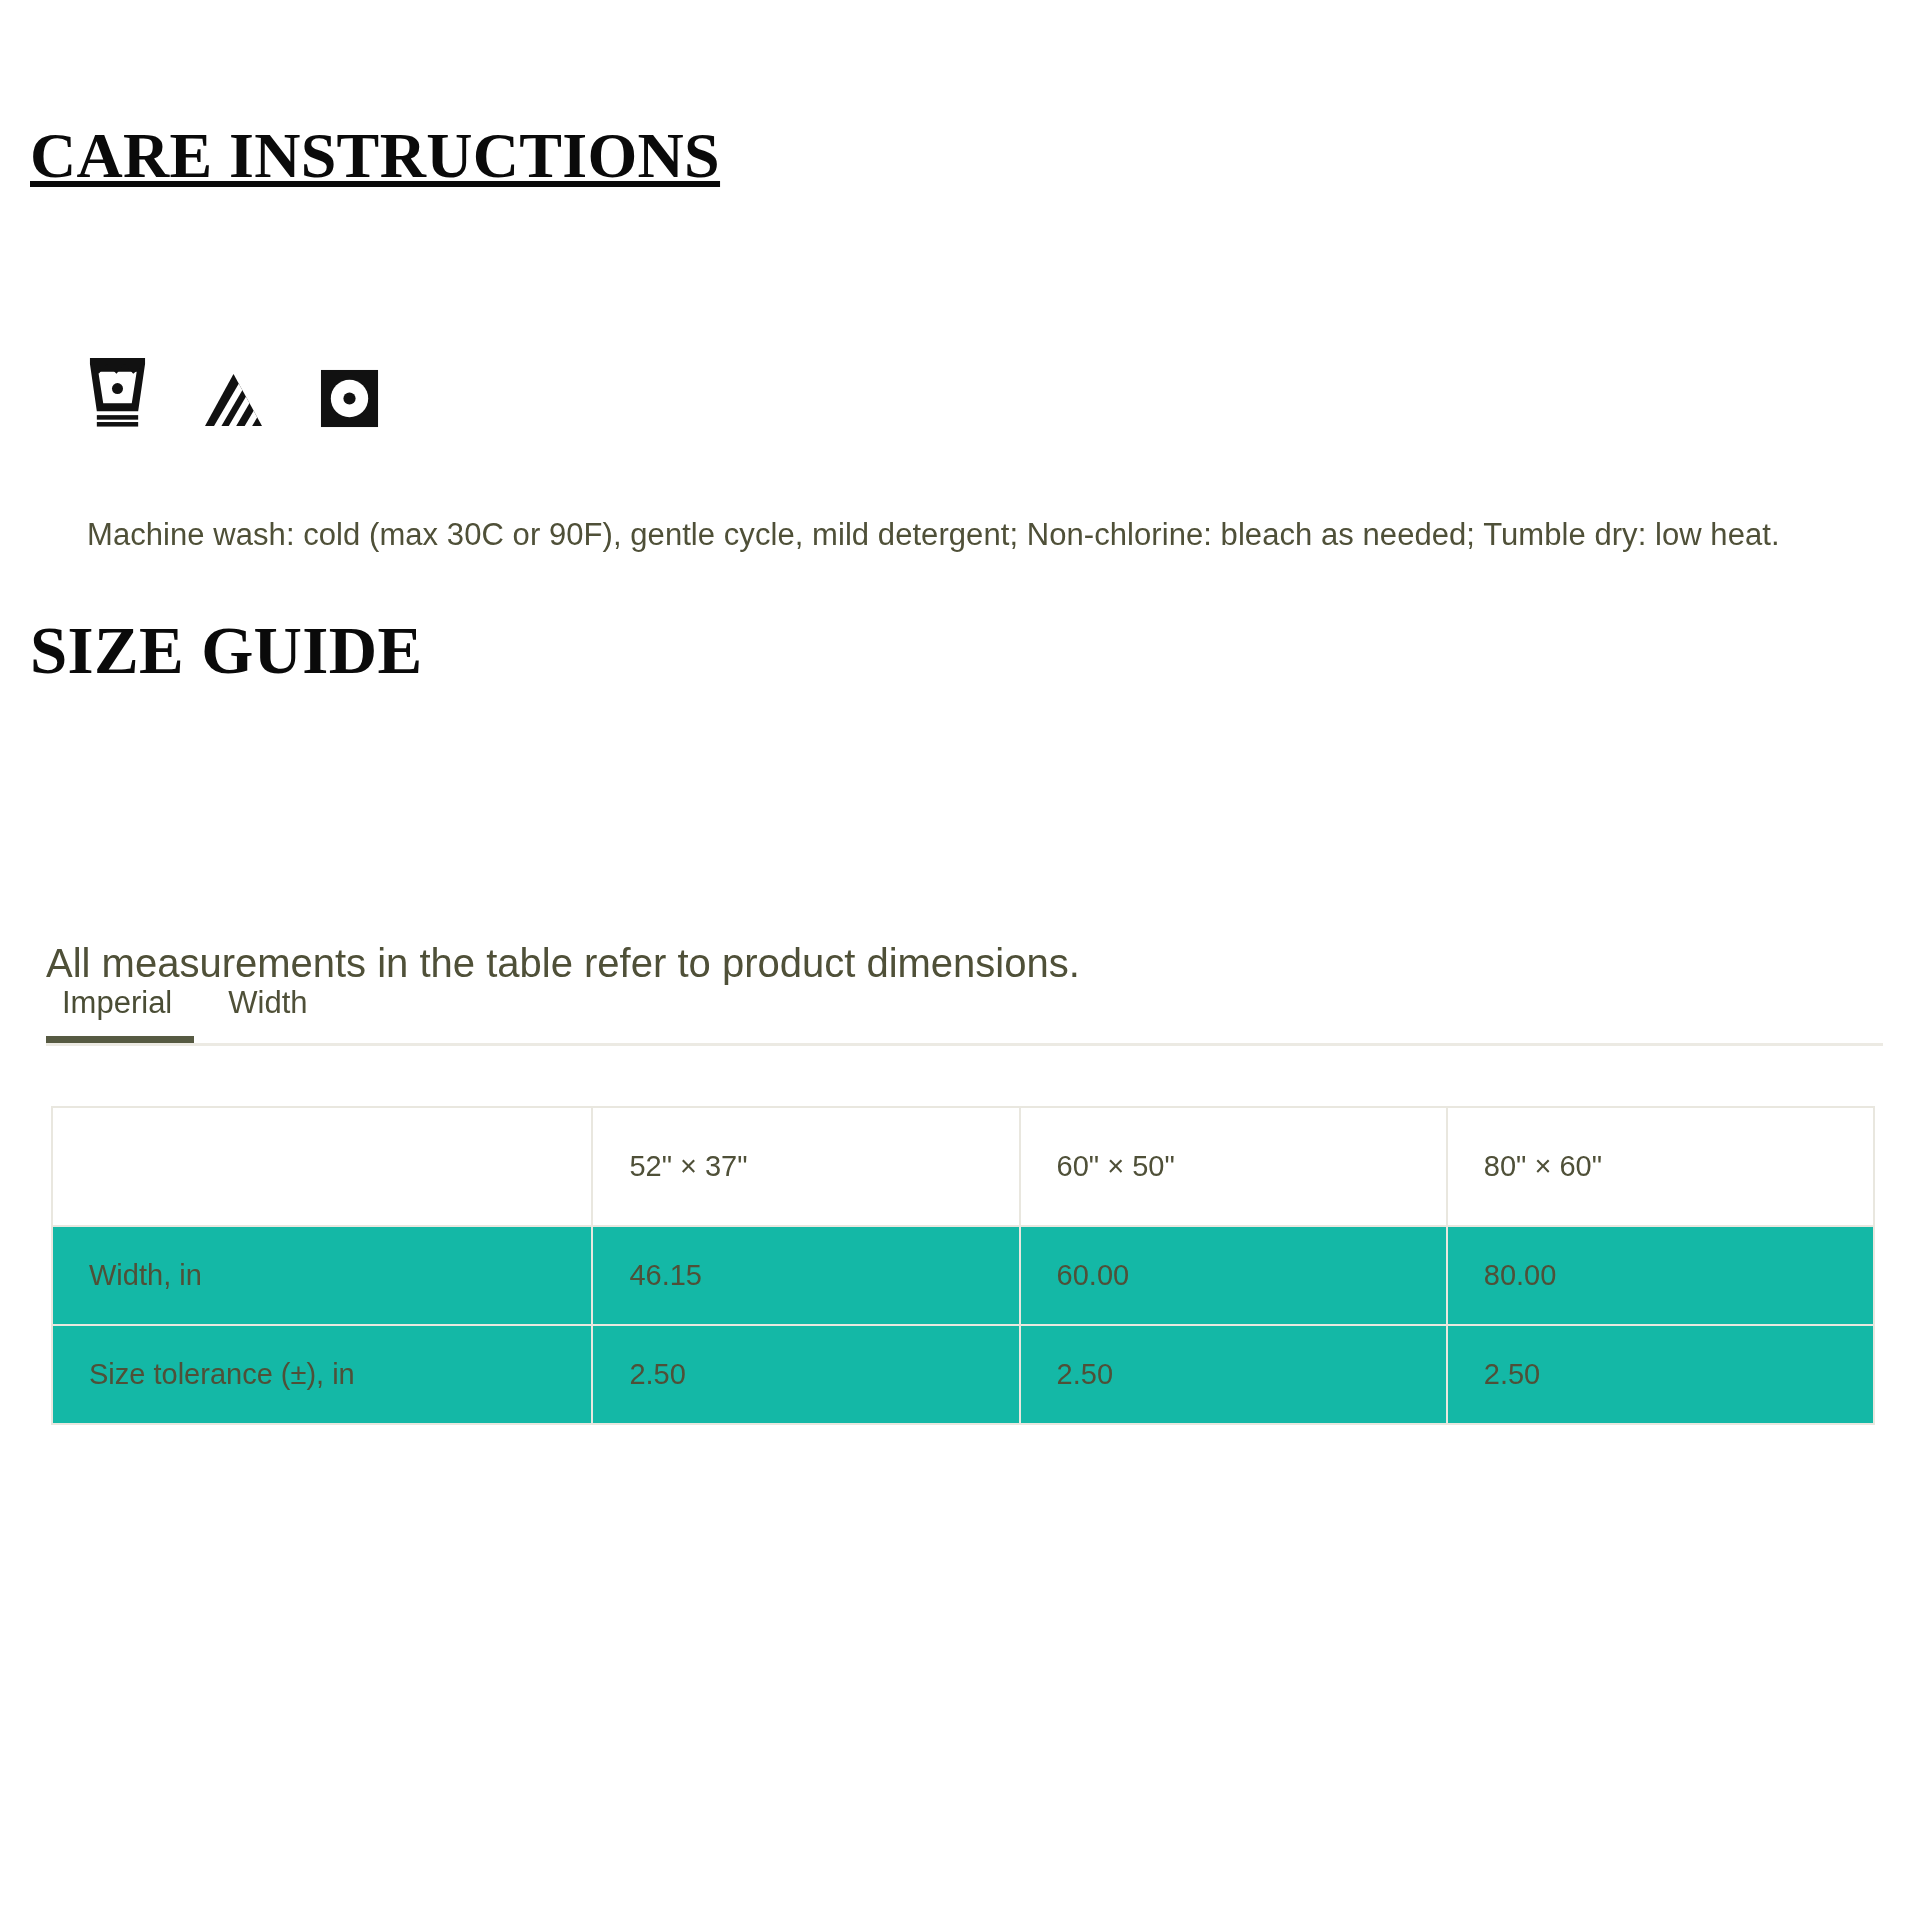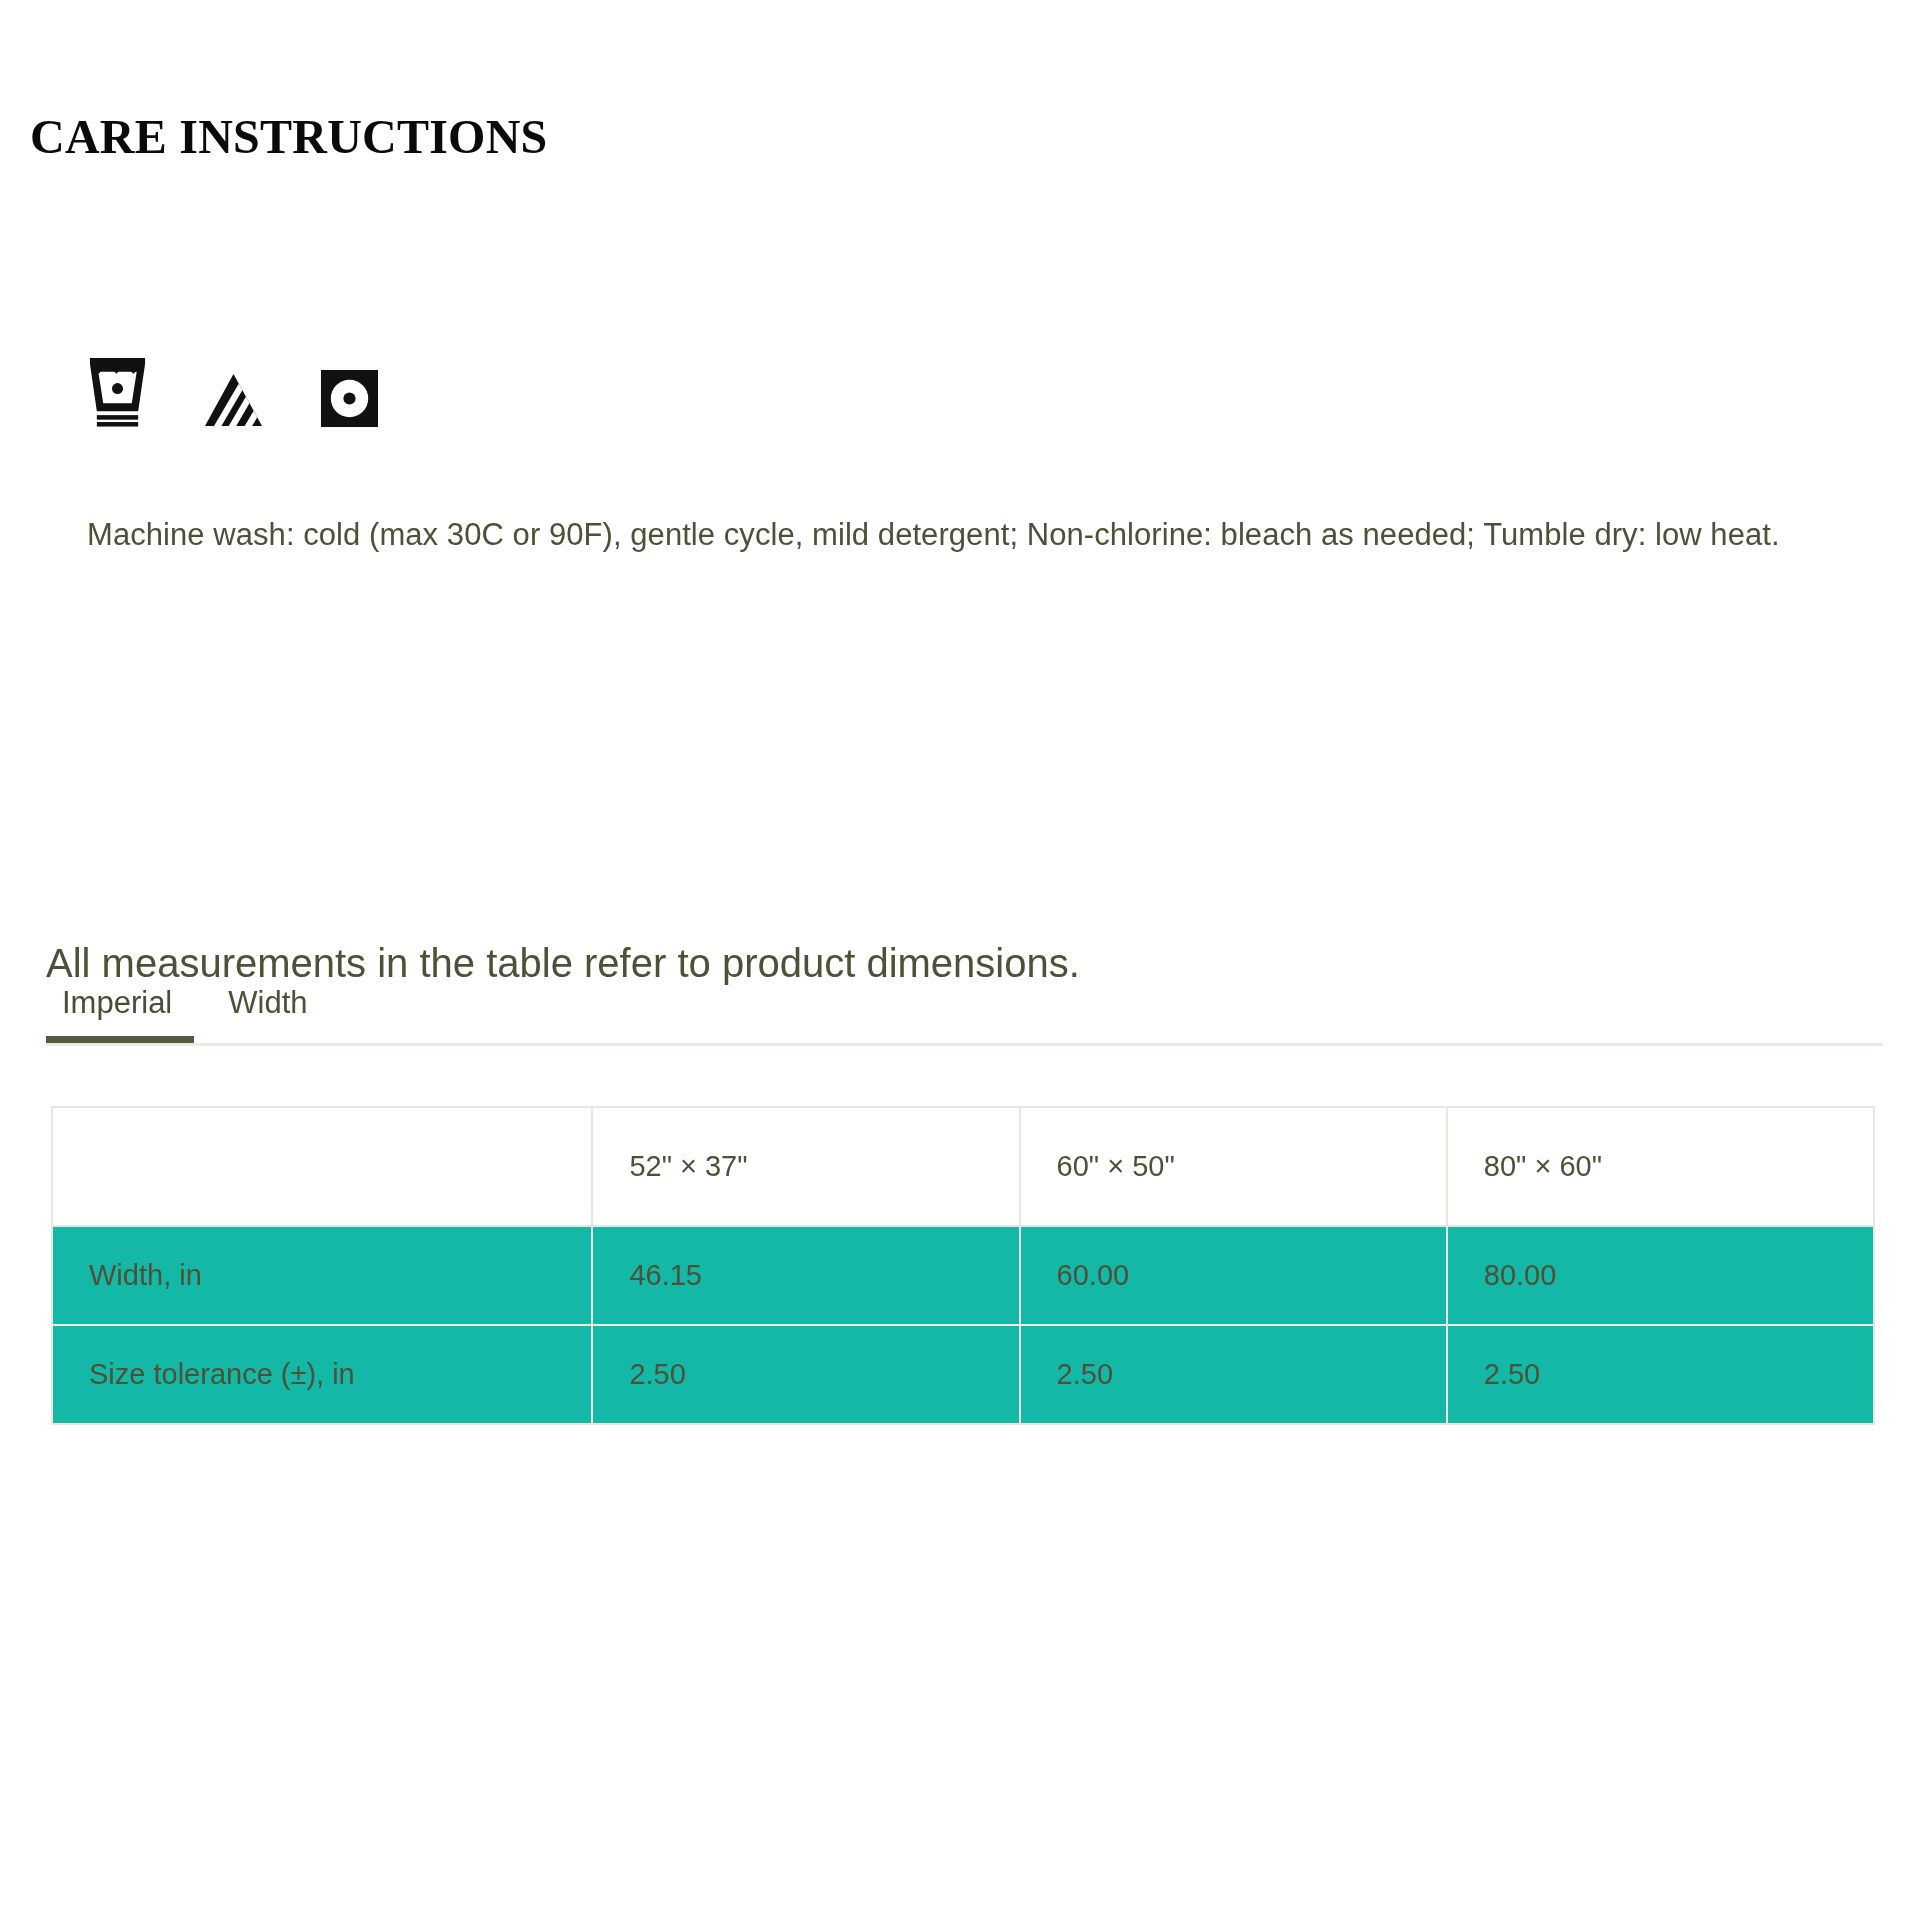--- a/index.html
+++ b/index.html
@@ -29,21 +29,22 @@
     font-weight: 700;
     letter-spacing: 0.005em;
     line-height: 1;
     white-space: nowrap;
   }
 
   #care-heading {
     position: absolute;
     left: 30px;
     top: 81px;
-    font-size: 48px;
+    font-size: 64px;
+    text-decoration: underline;
   }
   #size-heading {
     position: absolute;
     left: 30px;
     top: 572px;
     font-size: 67px;
   }
 
   
   .care-symbols {
@@ -199,20 +200,21 @@
         <rect x="2" y="2" width="58" height="58" fill="#111111"></rect>
         <circle cx="31" cy="31" r="19" fill="#ffffff"></circle>
         <circle cx="31" cy="31" r="6.2" fill="#111111"></circle>
       </svg>
     </span>
 
   </div>
 
   <p id="care-text">Machine wash: cold (max 30C or 90F), gentle cycle, mild detergent; Non-chlorine: bleach as needed; Tumble dry: low heat.</p>
 
+  <h1 id="size-heading" class="display-heading">SIZE GUIDE</h1>
 
   <p id="size-note">All measurements in the table refer to product dimensions.</p>
 
   <div class="tabs">
     <div class="tabs-strip">
       <button class="tab active">Imperial</button>
       <button class="tab">Width</button>
     </div>
     <div class="tabs-rule"></div>
   </div>

